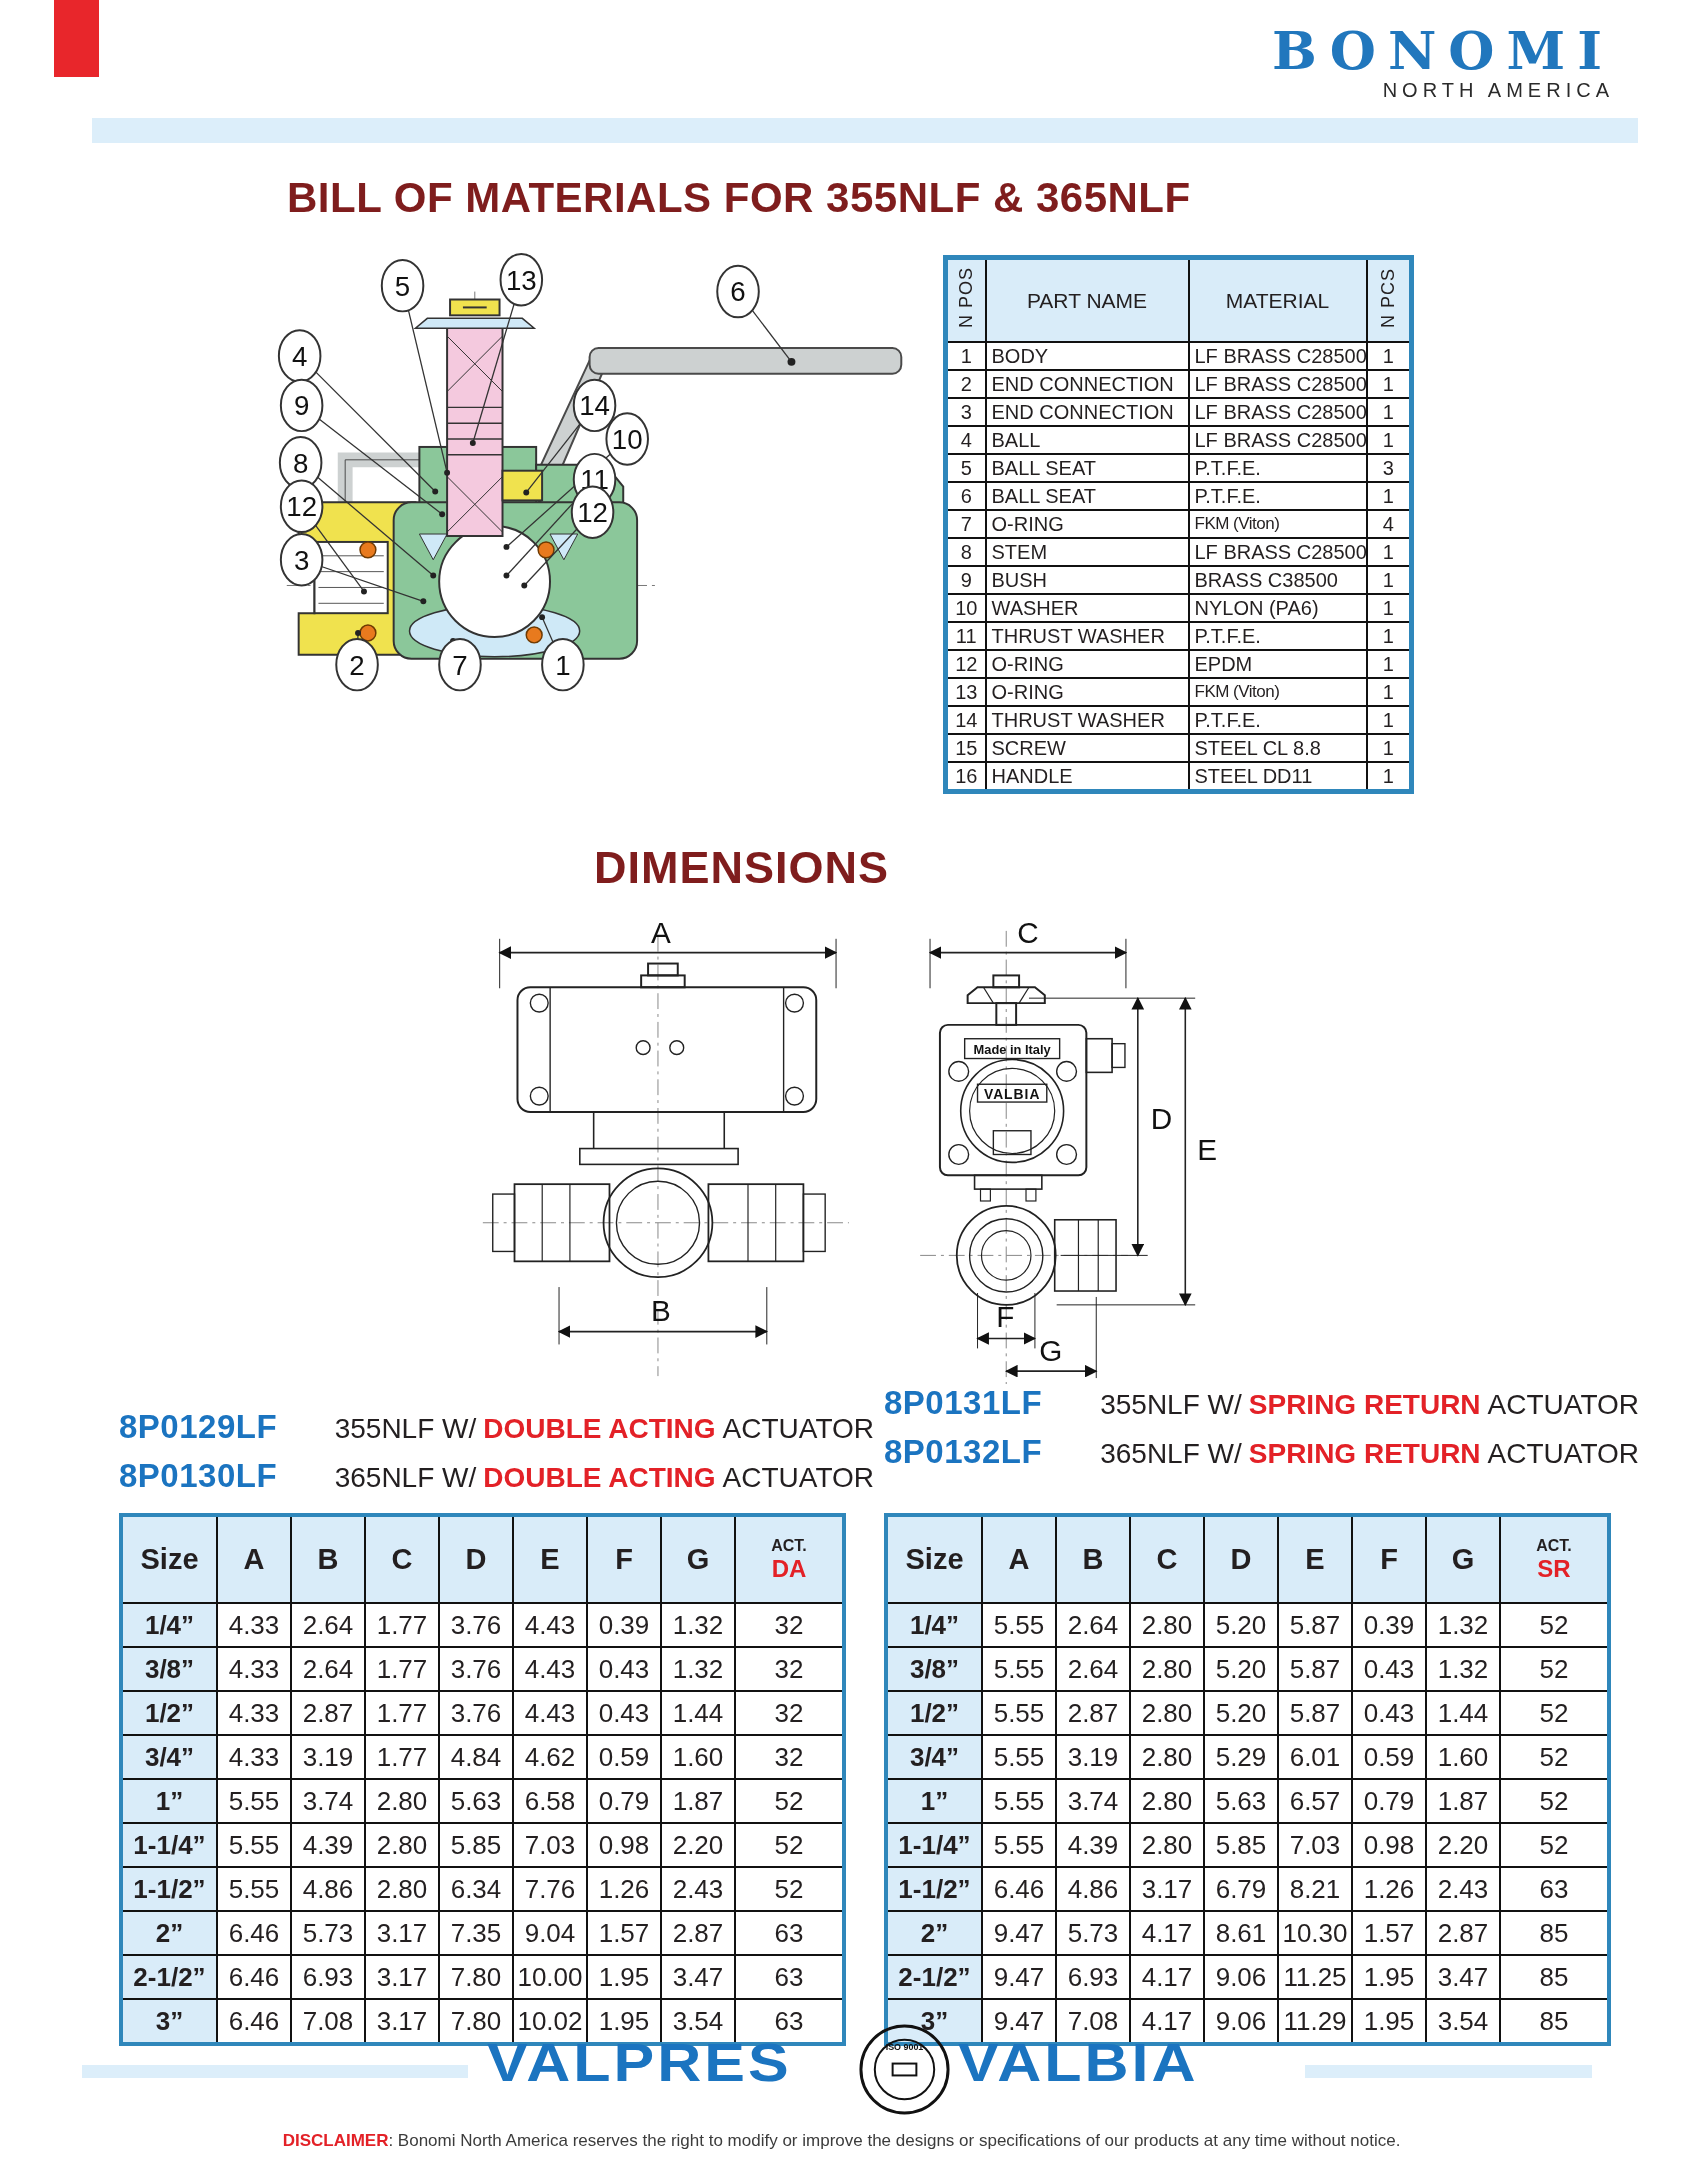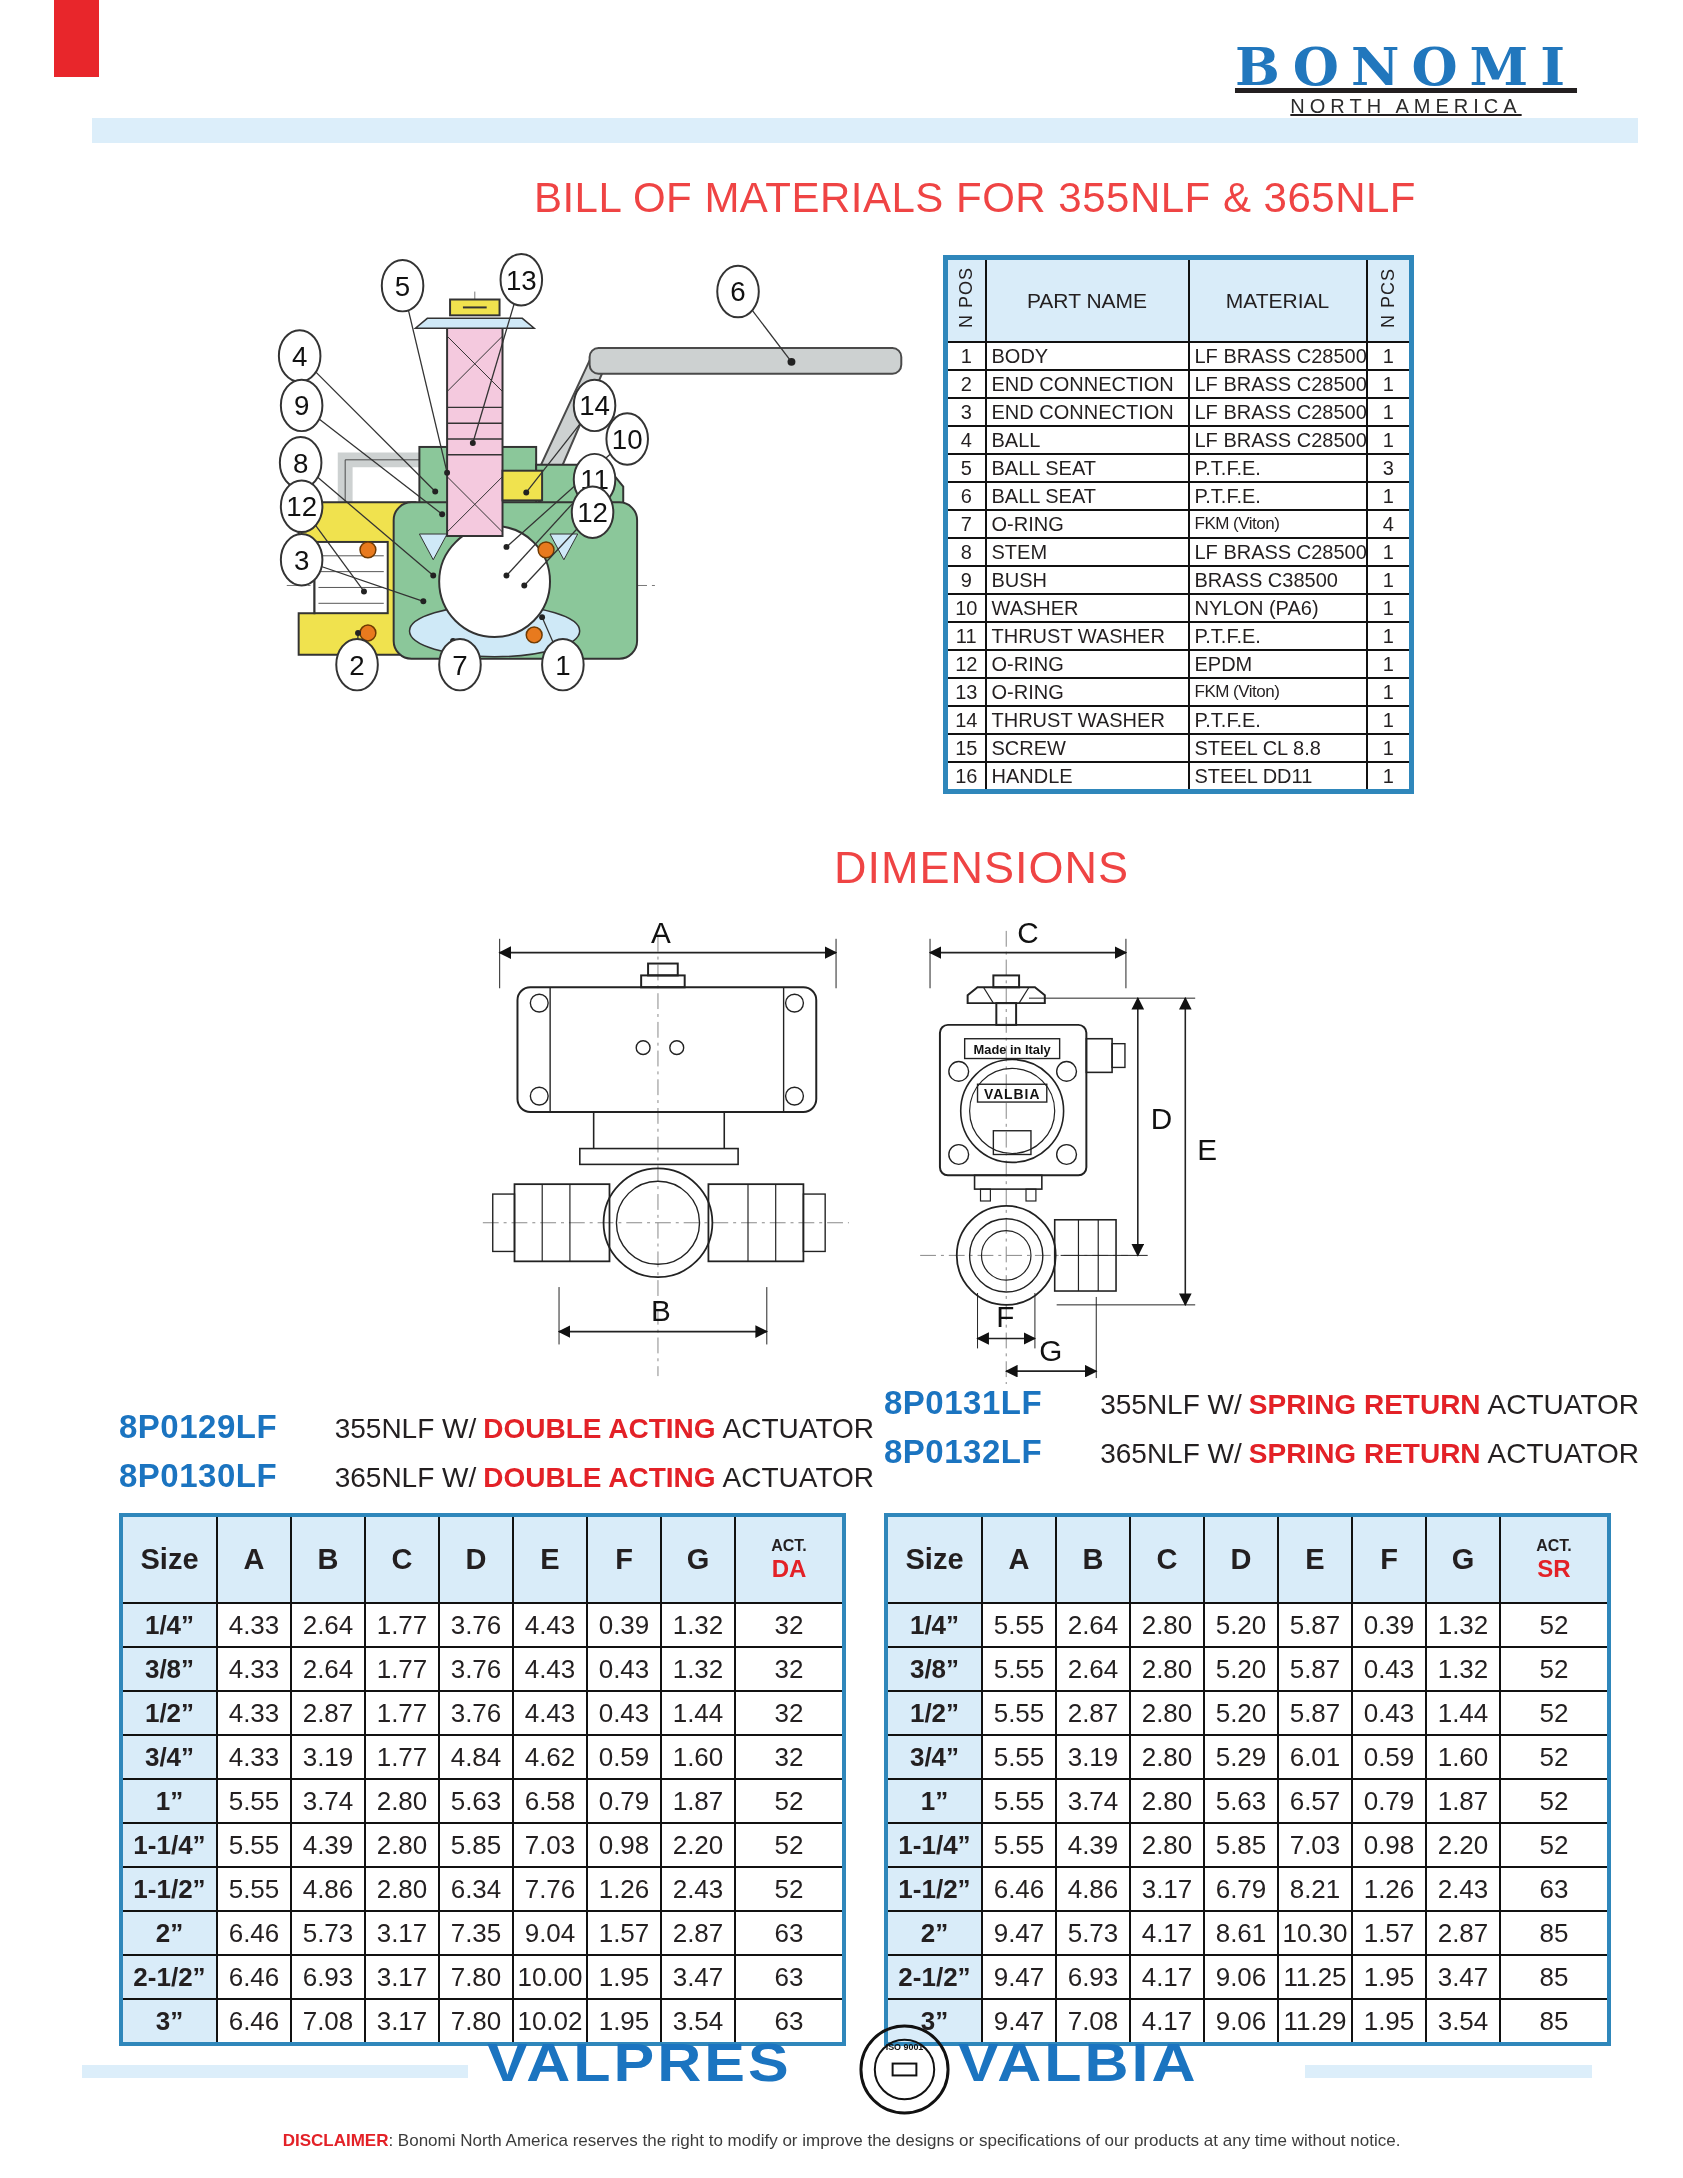--- a/index.html
+++ b/index.html
@@ -3,27 +3,27 @@
 <meta charset="utf-8">
 <style>
   html,body{margin:0;padding:0;background:#ffffff;}
   #page{position:relative;width:1683px;height:2178px;background:#ffffff;overflow:hidden;
         font-family:"Liberation Sans",sans-serif;color:#231f20;}
   .abs{position:absolute;}
 
   
   #red-tab{left:54px;top:0;width:45px;height:77px;background:#e8262b;}
   #band{left:92px;top:118px;width:1546px;height:25px;background:#dceefa;}
-  #brand{right:69px;top:40px;width:416px;text-align:center;text-decoration:underline;}
+  #brand{right:69px;top:24px;width:416px;text-align:right;}
   #brand .logo{font-family:"DejaVu Serif",serif;font-weight:bold;font-size:53px;
                color:#2177bd;letter-spacing:12px;line-height:1;}
   #brand .sub{font-size:20px;letter-spacing:5px;color:#2b2b2b;margin-top:2px;}
 
   
-  .blue-title{color:#ef4444;font-weight:normal;text-align:right;}
+  .blue-title{color:#7f1d1d;font-weight:bold;text-align:left;}
   #bom-title{left:287px;top:174px;width:1129px;font-size:42px;letter-spacing:0.5px;}
   #dim-title{left:594px;top:842px;width:535px;font-size:45px;letter-spacing:1px;}
 
   
   #bom-wrap{left:943px;top:255px;width:465px;}
   #bom-table{width:465px;border-collapse:collapse;table-layout:fixed;border:5px solid #2f87bb;}
   #bom-table th,#bom-table td{border:2px solid #111;overflow:hidden;white-space:nowrap;}
   #bom-table thead th{background:#d9ecf9;height:79px;font-size:21px;font-weight:normal;text-align:center;}
   #bom-table td{height:26px;font-size:20px;padding:0 5px;background:#fff;}
   #bom-table td.c{text-align:center;padding:0;}

